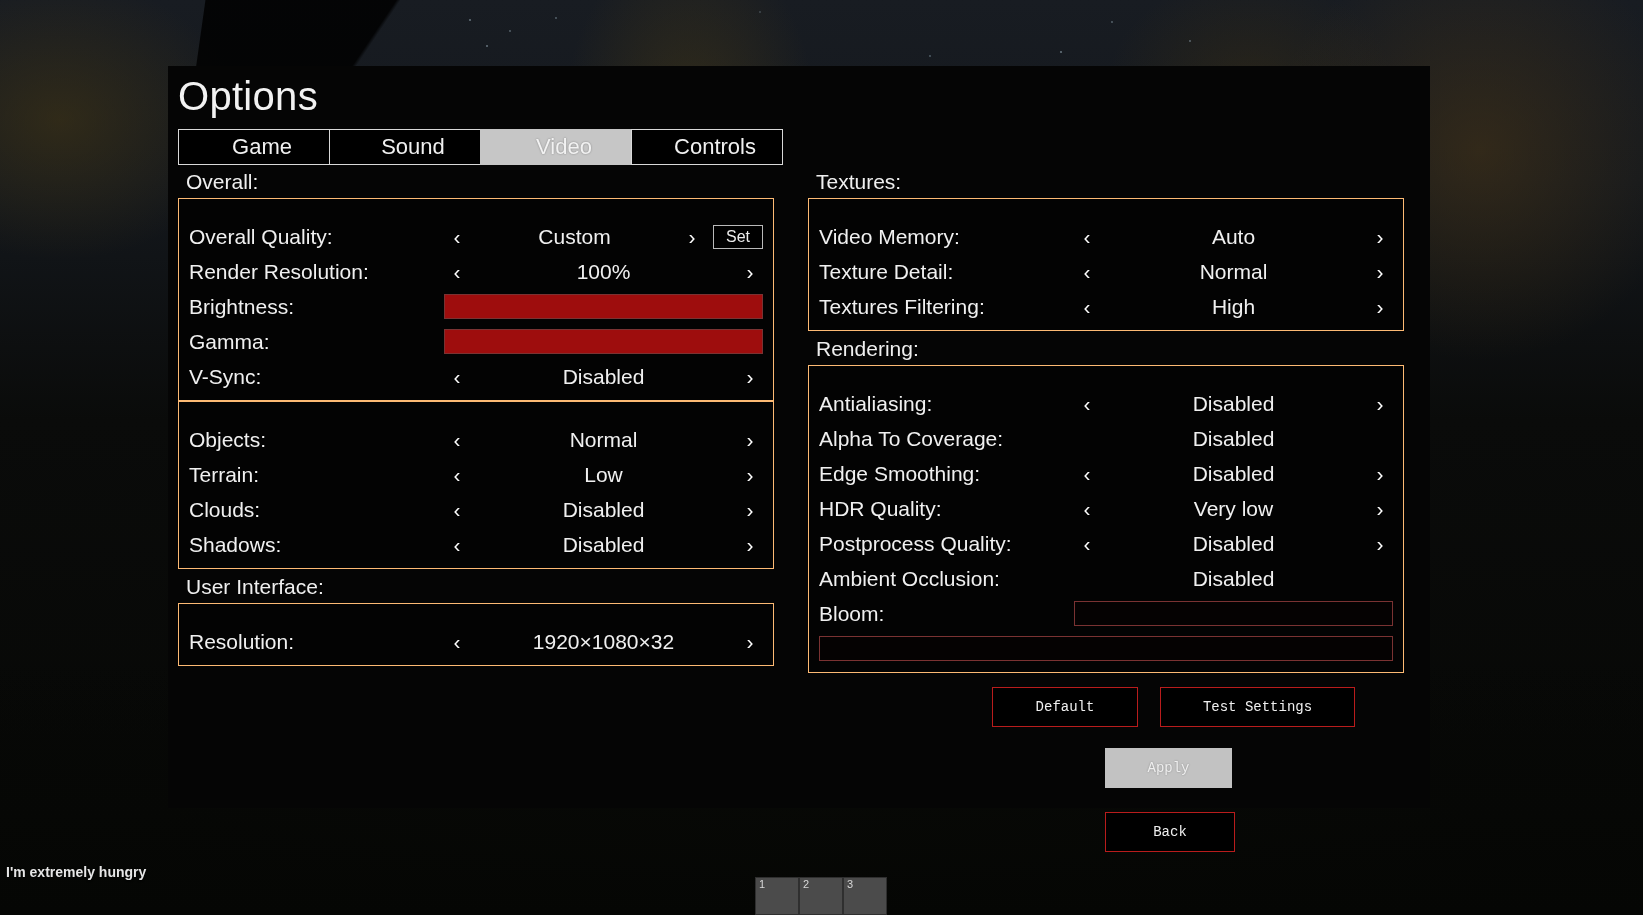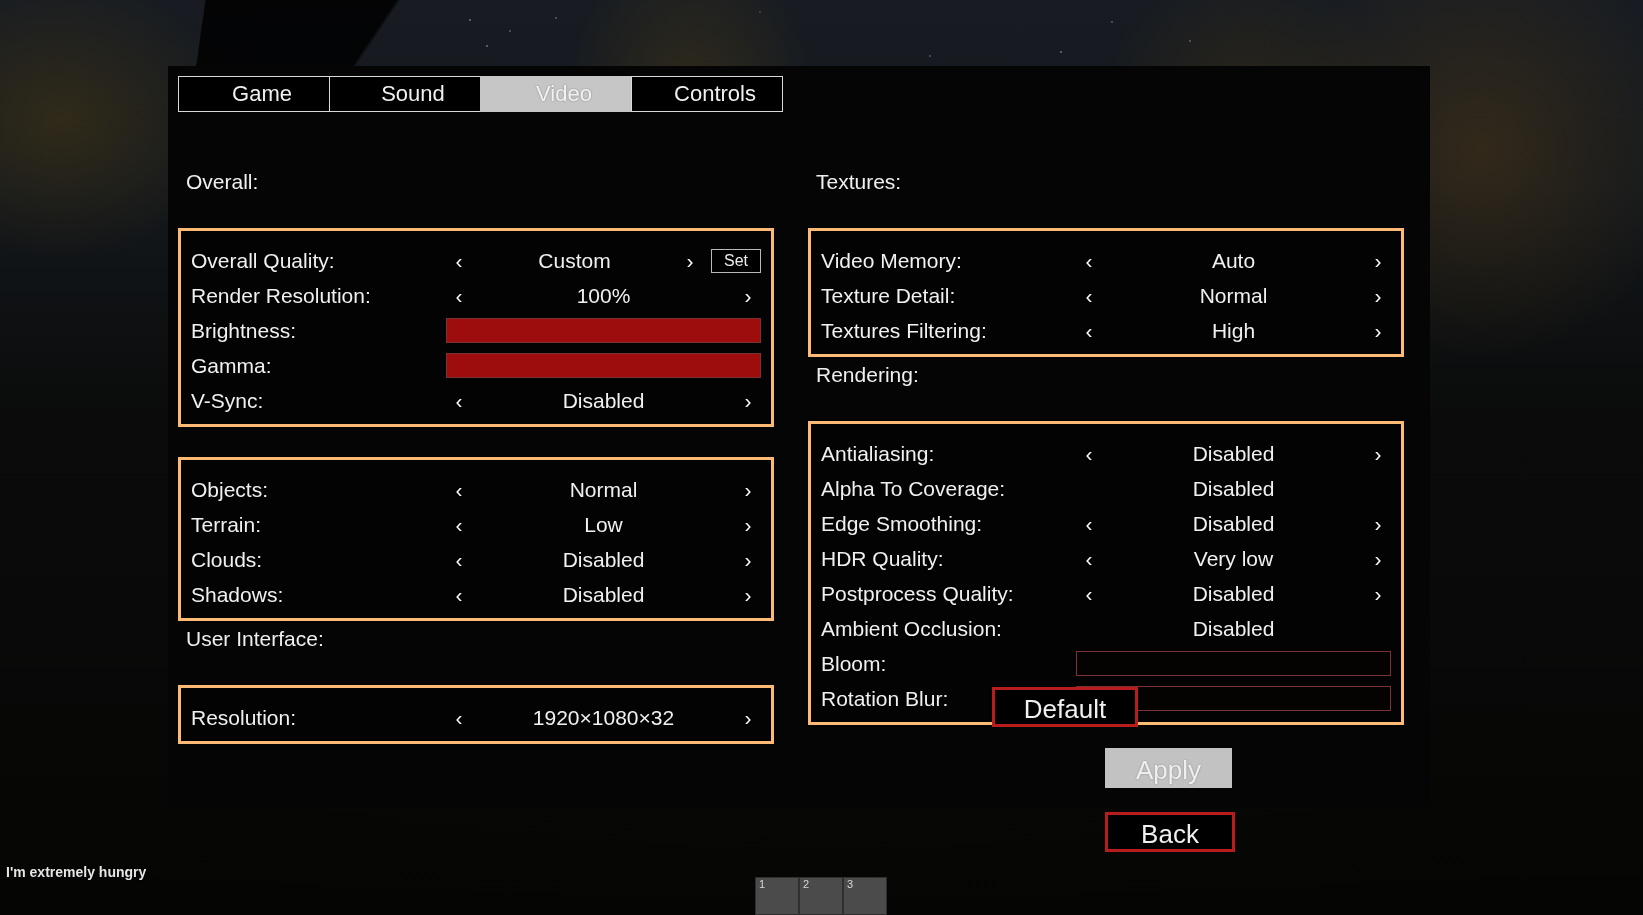--- a/index.html
+++ b/index.html
@@ -104,24 +104,23 @@
   }
   .col { width: 596px; }
 
   .group-label {
     font-size: 21px;
     color: #efefef;
     padding: 6px 0 4px 8px;
   }
 
   .panel {
-    border: 3px solid #fdba74;
+    border: 1px solid #fdba74;
     background: #030303;
-    padding: 12px 10px 6px 10px;
-    margin-top: 30px;
+    padding: 20px 10px 6px 10px;
   }
 
   .row {
     display: flex;
     align-items: center;
     height: 35px;
     font-size: 21px;
     color: #f0f0f0;
   }
   .row-label {
@@ -187,29 +186,30 @@
     gap: 22px;
   }
   #btn-row-2 {
     position: absolute;
     left: 937px; top: 682px;
     display: flex;
     gap: 24px;
     flex-direction: column;
   }
   .btn {
-    border: 3px solid #b91c1c;
+    border: 1px solid #b91c1c;
     background: #000;
     color: #f0f0f0;
-    font-size: 26px;
+    font-size: 14px;
     height: 40px;
     line-height: 38px;
     text-align: center;
     cursor: pointer;
     white-space: nowrap;
+    font-family: Liberation Mono, monospace;
   }
   .btn.w-default { width: 146px; }
   .btn.w-test { width: 195px; }
   .btn.w-apply { width: 127px; }
   .btn.w-back  { width: 130px; }
   .btn.highlight {
     background: #c2c2c2;
     border-color: #c2c2c2;
     color: #efefef;
     text-shadow: 0 0 2px rgba(0,0,0,0.3);
@@ -263,20 +263,21 @@
       <circle cx="1190" cy="41" r="0.9" fill="#99aebc"></circle>
       <circle cx="760" cy="12" r="0.8" fill="#8ea4b2"></circle>
       <circle cx="650" cy="90" r="0.8" fill="#8ea4b2"></circle>
     </svg>
     <div id="scene-beam"></div>
     <div id="scene-ground"></div>
   </div>
 
   <div id="dialog">
 
+    <div id="title">Options</div>
 
     <div id="tabs">
       <div class="tab">Game</div>
       <div class="tab">Sound</div>
       <div class="tab active">Video</div>
       <div class="tab">Controls</div>
     </div>
 
     <div id="cols">
 
@@ -477,33 +478,33 @@
           <div class="row">
             <div class="row-label">Bloom:</div>
             <div class="ctrl">
               <div class="slider">
                 <div class="slider-fill" style="width: 0%;"></div>
               </div>
             </div>
           </div>
 
           <div class="row">
-            <div class="row-label">Rotation Blur:</div>
             <div class="ctrl">
               <div class="slider">
                 <div class="slider-fill" style="width: 0%;"></div>
               </div>
             </div>
           </div>
         </div>
       </div>
     </div>
 
     <div id="btn-row-1">
       <button class="btn w-default">Default</button>
+      <button class="btn w-test">Test Settings</button>
     </div>
 
     <div id="btn-row-2">
       <button class="btn w-apply highlight">Apply</button>
       <button class="btn w-back">Back</button>
     </div>
   </div>
 
   <div id="hud-status">I'm extremely hungry</div>
 

